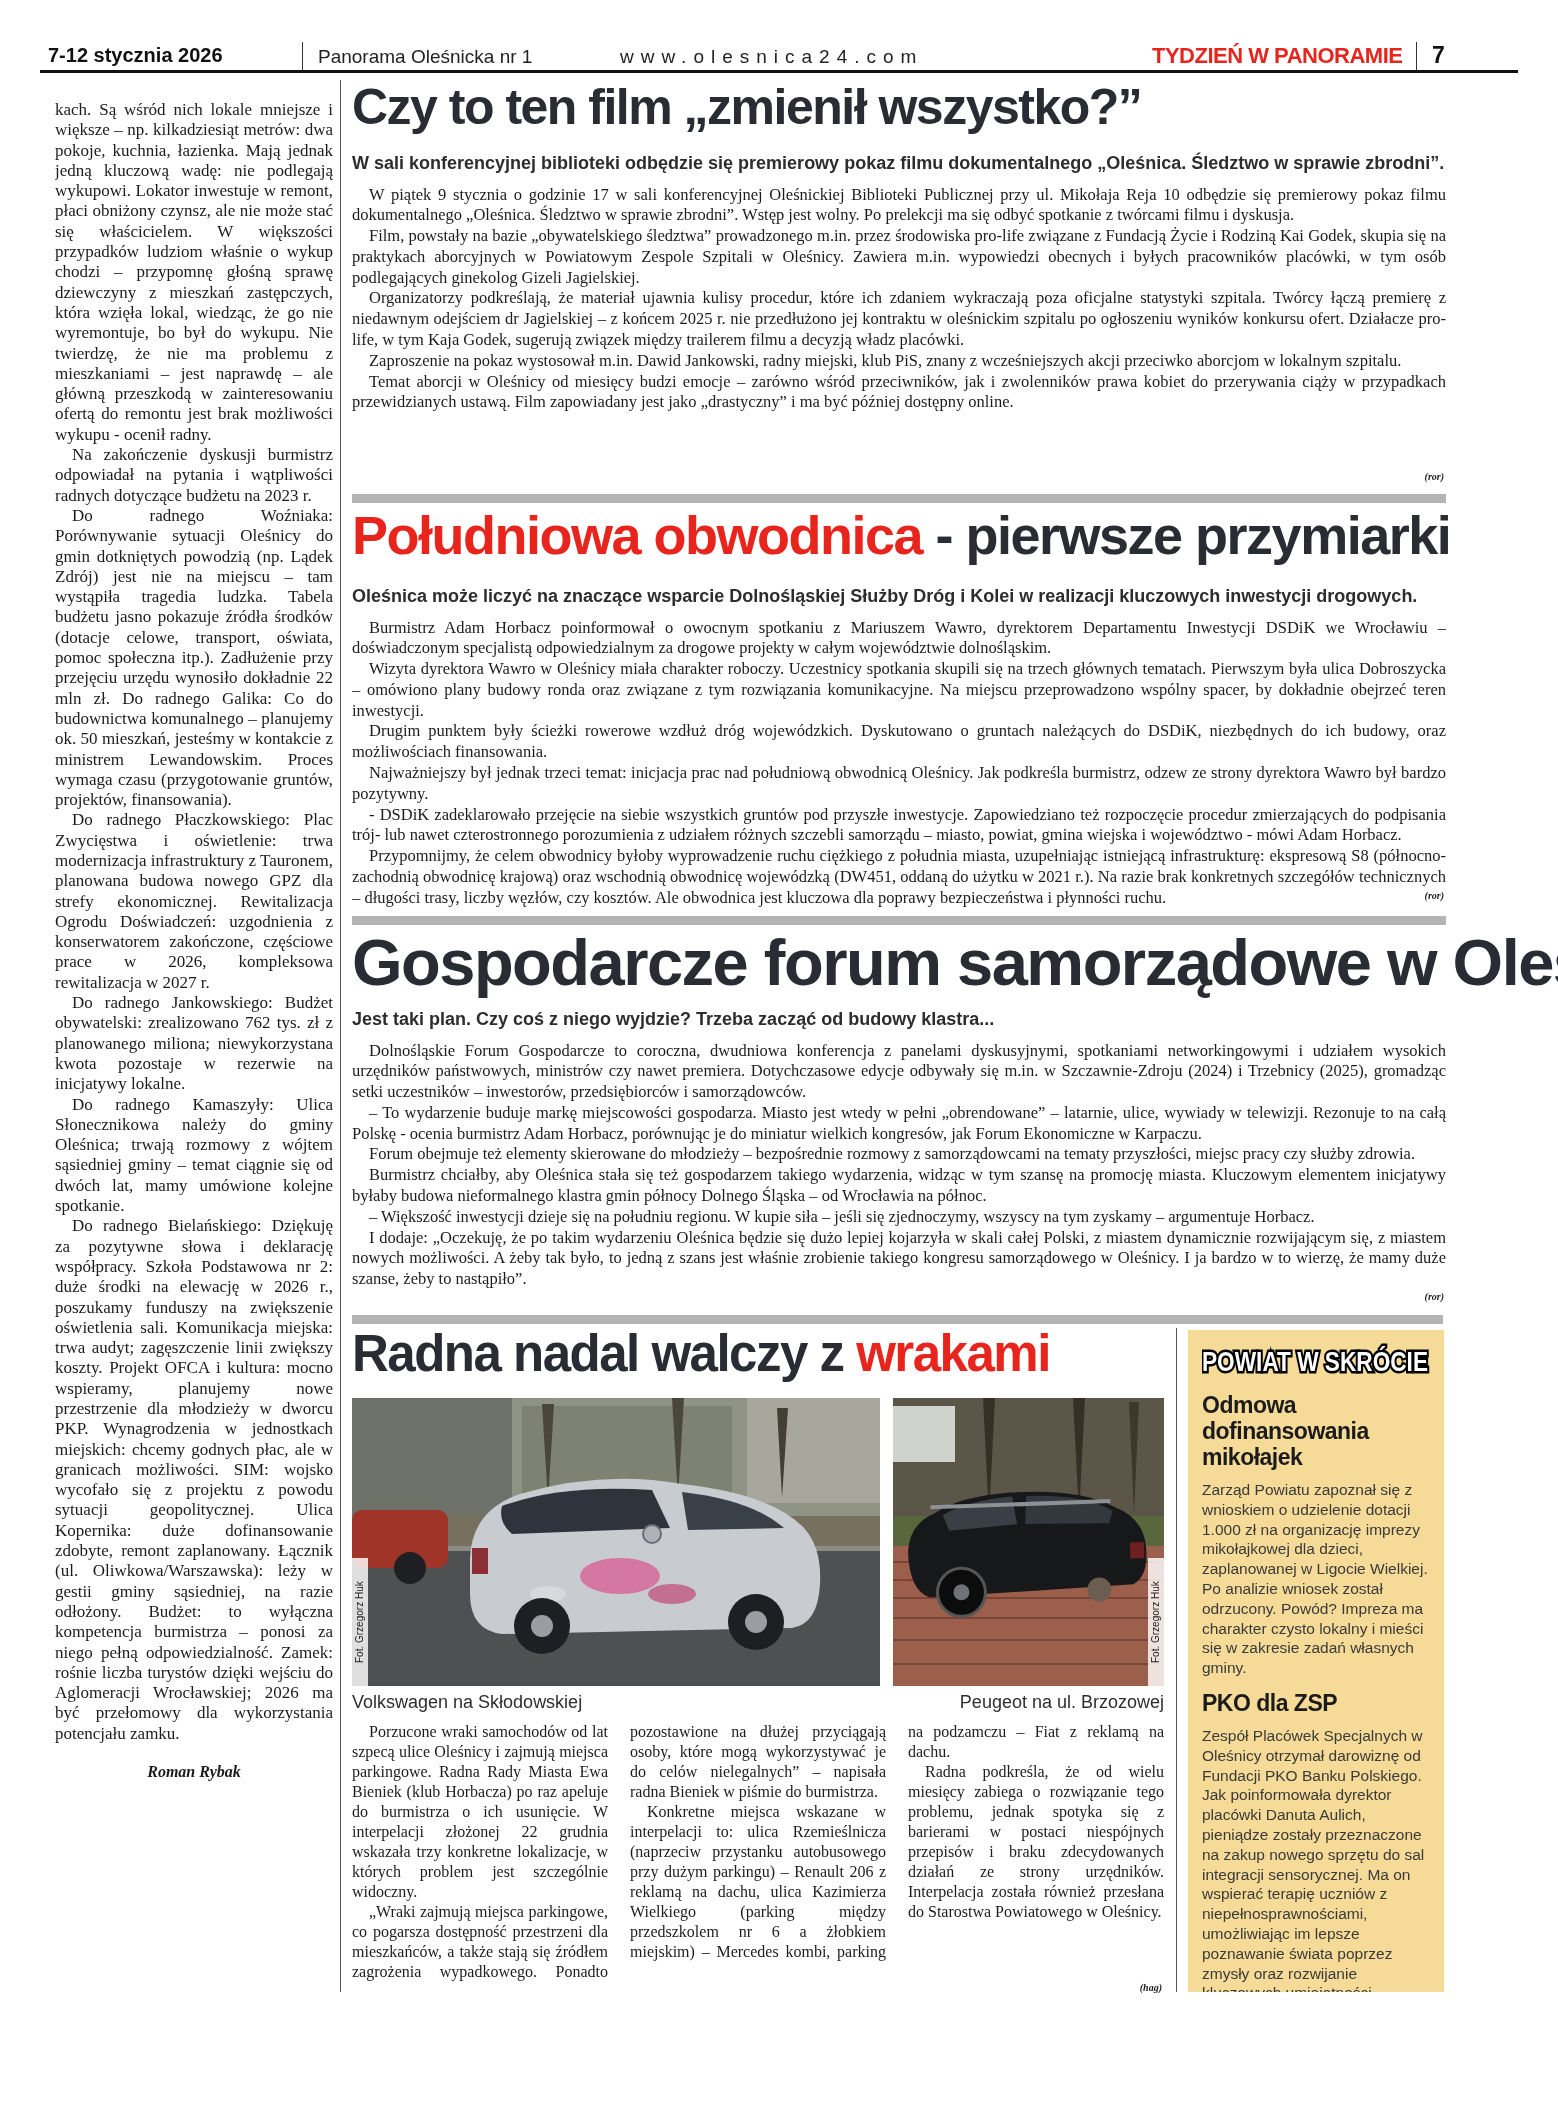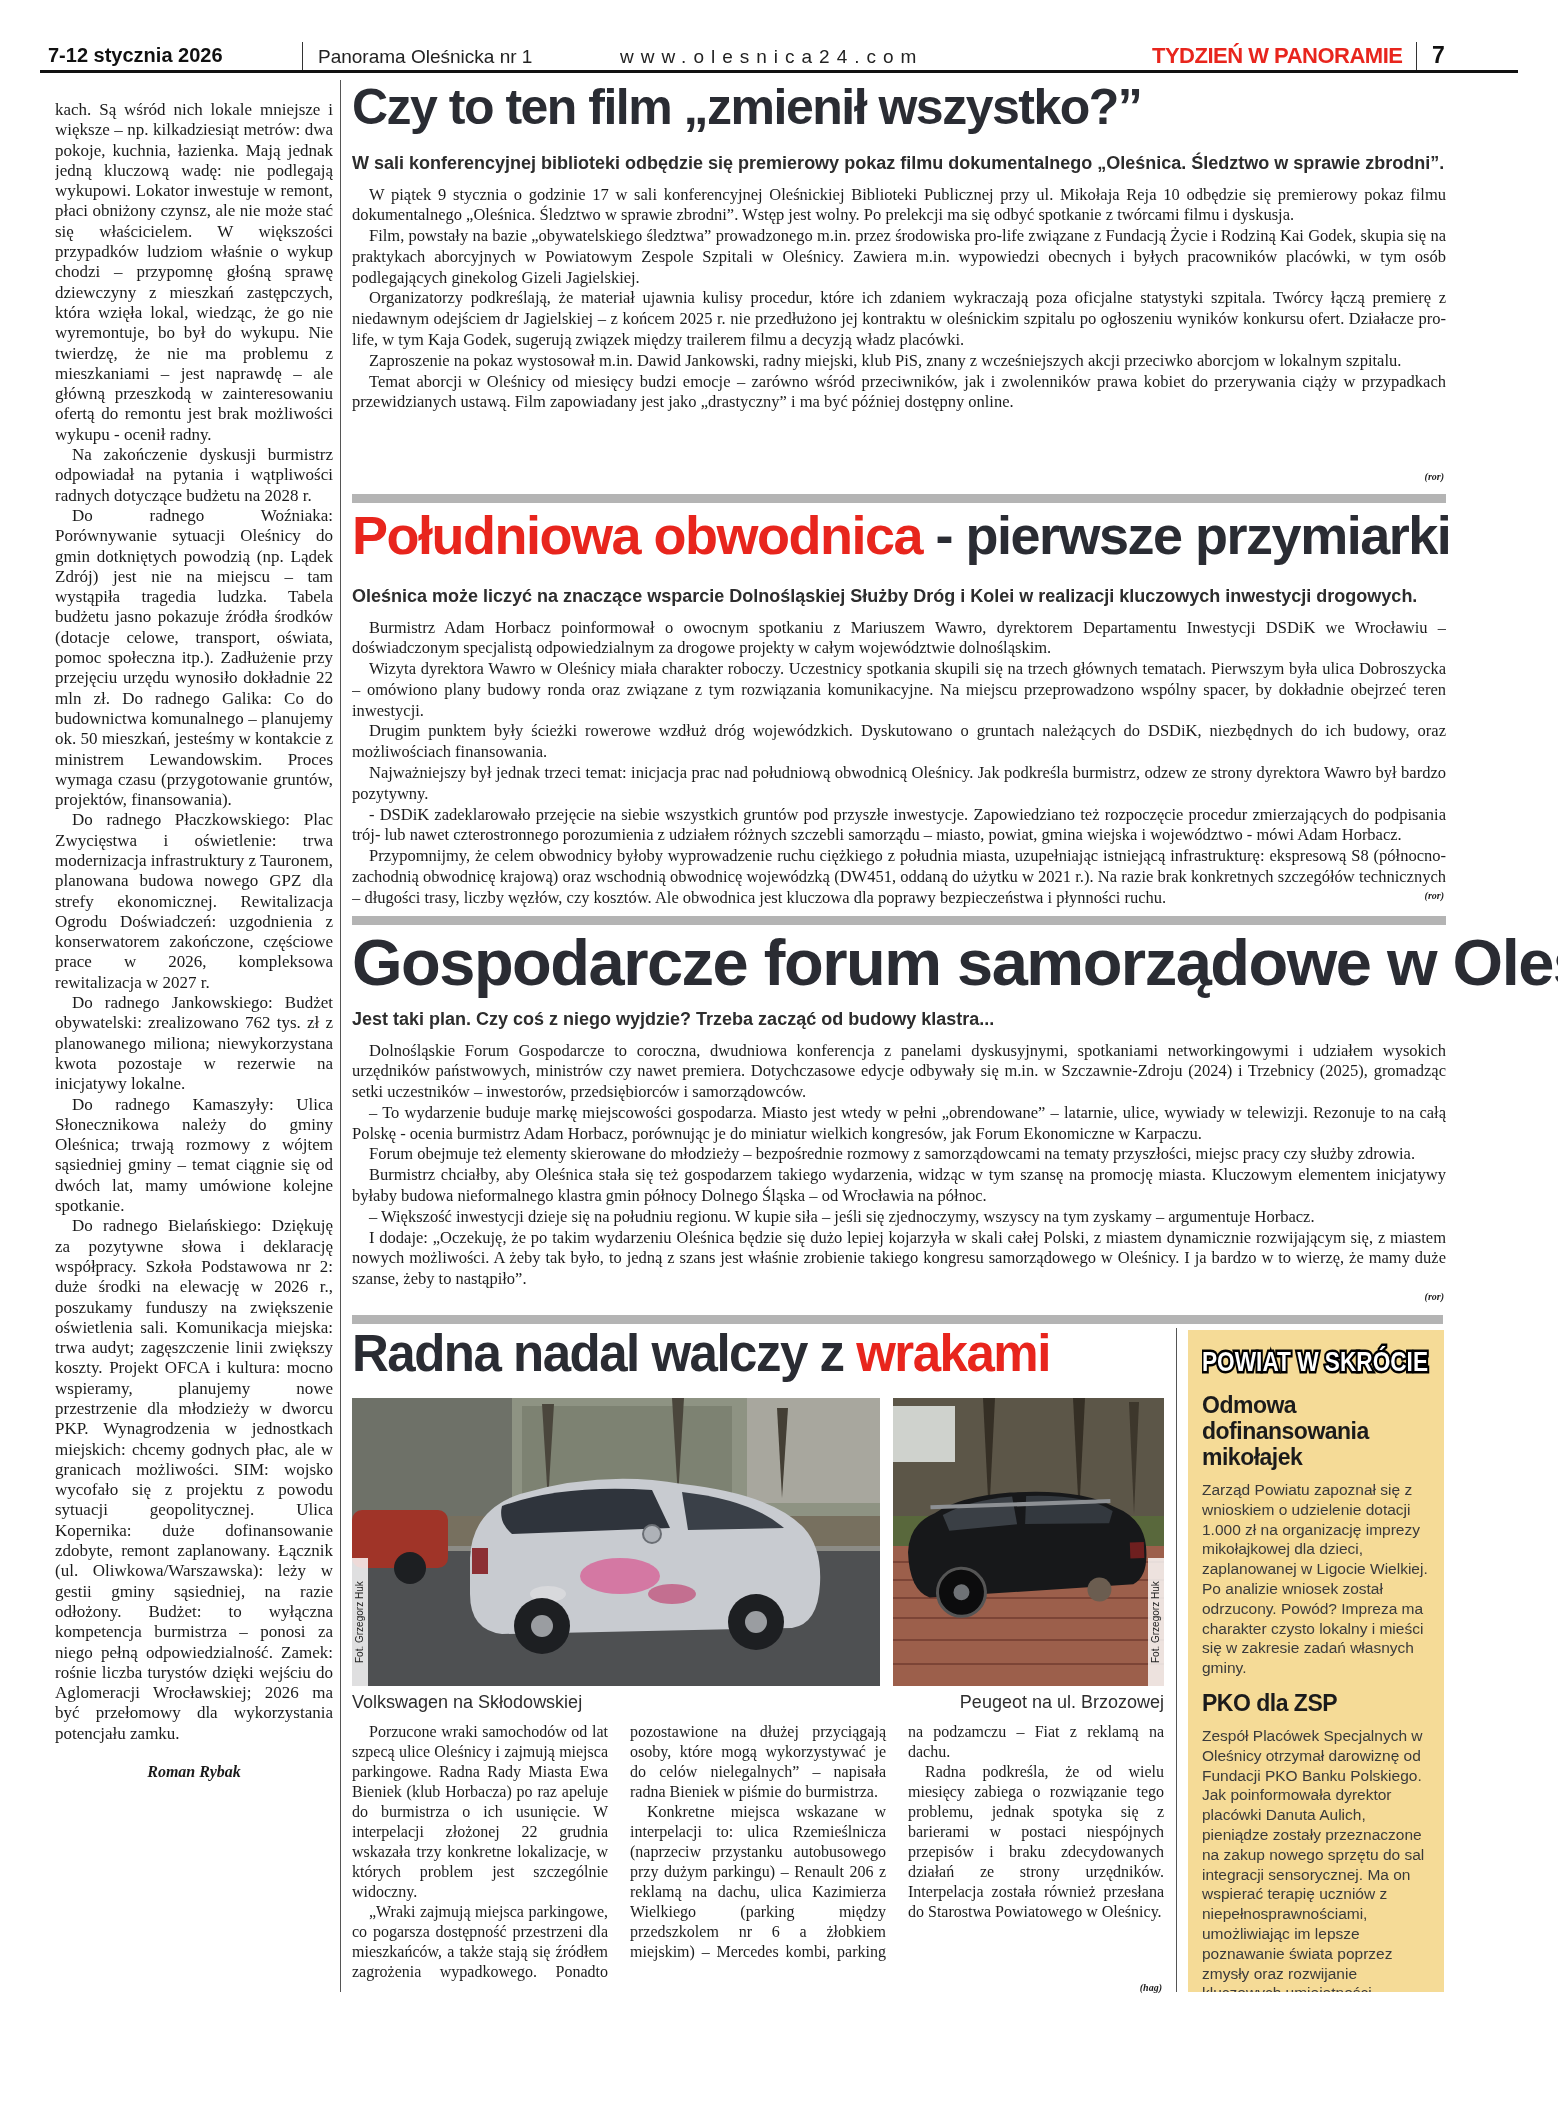--- a/index.html
+++ b/index.html
@@ -102,21 +102,21 @@
   <div class="hdr-v1"></div>
   <div class="hdr-issue">Panorama Oleśnicka nr 1</div>
   <div class="hdr-site">www.olesnica24.com</div>
   <div class="hdr-section">TYDZIEŃ W PANORAMIE</div>
   <div class="hdr-v2"></div>
   <div class="hdr-page">7</div>
   <div class="hdr-rule"></div>
 
   <div class="leftcol">
     <p class="no-indent">kach. Są wśród nich lokale mniejsze i większe – np. kilkadziesiąt metrów: dwa pokoje, kuchnia, łazienka. Mają jednak jedną kluczową wadę: nie podlegają wykupowi. Lokator inwestuje w remont, płaci obniżony czynsz, ale nie może stać się właścicielem. W większości przypadków ludziom właśnie o wykup chodzi – przypomnę głośną sprawę dziewczyny z mieszkań zastępczych, która wzięła lokal, wiedząc, że go nie wyremontuje, bo był do wykupu. Nie twierdzę, że nie ma problemu z mieszkaniami – jest naprawdę – ale główną przeszkodą w zainteresowaniu ofertą do remontu jest brak możliwości wykupu - ocenił radny.</p>
-    <p>Na zakończenie dyskusji burmistrz odpowiadał na pytania i wątpliwości radnych dotyczące budżetu na 2028 r.</p>
+    <p>Na zakończenie dyskusji burmistrz odpowiadał na pytania i wątpliwości radnych dotyczące budżetu na 2023 r.</p>
     <p>Do radnego Woźniaka: Porównywanie sytuacji Oleśnicy do gmin dotkniętych powodzią (np. Lądek Zdrój) jest nie na miejscu – tam wystąpiła tragedia ludzka. Tabela budżetu jasno pokazuje źródła środków (dotacje celowe, transport, oświata, pomoc społeczna itp.). Zadłużenie przy przejęciu urzędu wynosiło dokładnie 22 mln zł. Do radnego Galika: Co do budownictwa komunalnego – planujemy ok. 50 mieszkań, jesteśmy w kontakcie z ministrem Lewandowskim. Proces wymaga czasu (przygotowanie gruntów, projektów, finansowania).</p>
     <p>Do radnego Płaczkowskiego: Plac Zwycięstwa i oświetlenie: trwa modernizacja infrastruktury z Tauronem, planowana budowa nowego GPZ dla strefy ekonomicznej. Rewitalizacja Ogrodu Doświadczeń: uzgodnienia z konserwatorem zakończone, częściowe prace w 2026, kompleksowa rewitalizacja w 2027 r.</p>
     <p>Do radnego Jankowskiego: Budżet obywatelski: zrealizowano 762 tys. zł z planowanego miliona; niewykorzystana kwota pozostaje w rezerwie na inicjatywy lokalne.</p>
     <p>Do radnego Kamaszyły: Ulica Słonecznikowa należy do gminy Oleśnica; trwają rozmowy z wójtem sąsiedniej gminy – temat ciągnie się od dwóch lat, mamy umówione kolejne spotkanie.</p>
     <p>Do radnego Bielańskiego: Dziękuję za pozytywne słowa i deklarację współpracy. Szkoła Podstawowa nr 2: duże środki na elewację w 2026 r., poszukamy funduszy na zwiększenie oświetlenia sali. Komunikacja miejska: trwa audyt; zagęszczenie linii zwiększy koszty. Projekt OFCA i kultura: mocno wspieramy, planujemy nowe przestrzenie dla młodzieży w dworcu PKP. Wynagrodzenia w jednostkach miejskich: chcemy godnych płac, ale w granicach możliwości. SIM: wojsko wycofało się z projektu z powodu sytuacji geopolitycznej. Ulica Kopernika: duże dofinansowanie zdobyte, remont zaplanowany. Łącznik (ul. Oliwkowa/Warszawska): leży w gestii gminy sąsiedniej, na razie odłożony. Budżet: to wyłączna kompetencja burmistrza – ponosi za niego pełną odpowiedzialność. Zamek: rośnie liczba turystów dzięki wejściu do Aglomeracji Wrocławskiej; 2026 ma być przełomowy dla wykorzystania potencjału zamku.</p>
     <span class="colsig">Roman Rybak</span>
   </div>
   <div class="main-vrule"></div>
 
   <h1 class="headline h-film">Czy to ten film „zmienił wszystko?”</h1>

